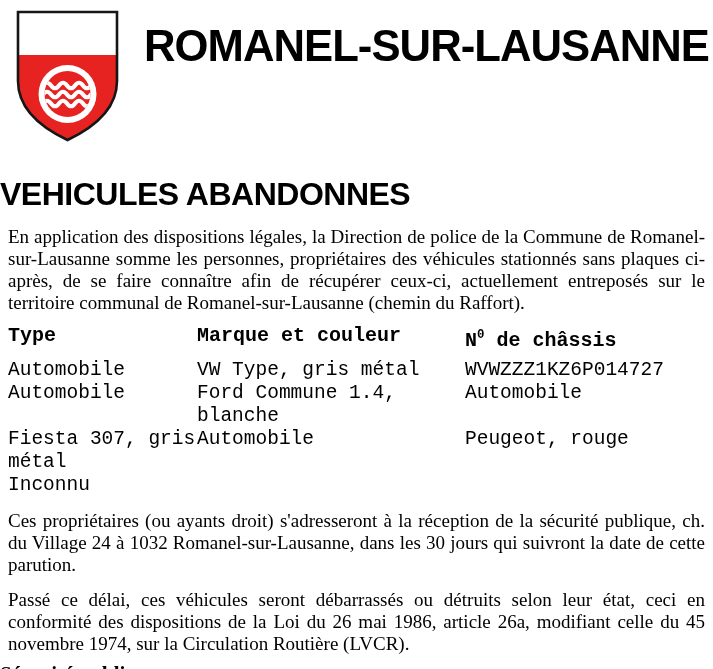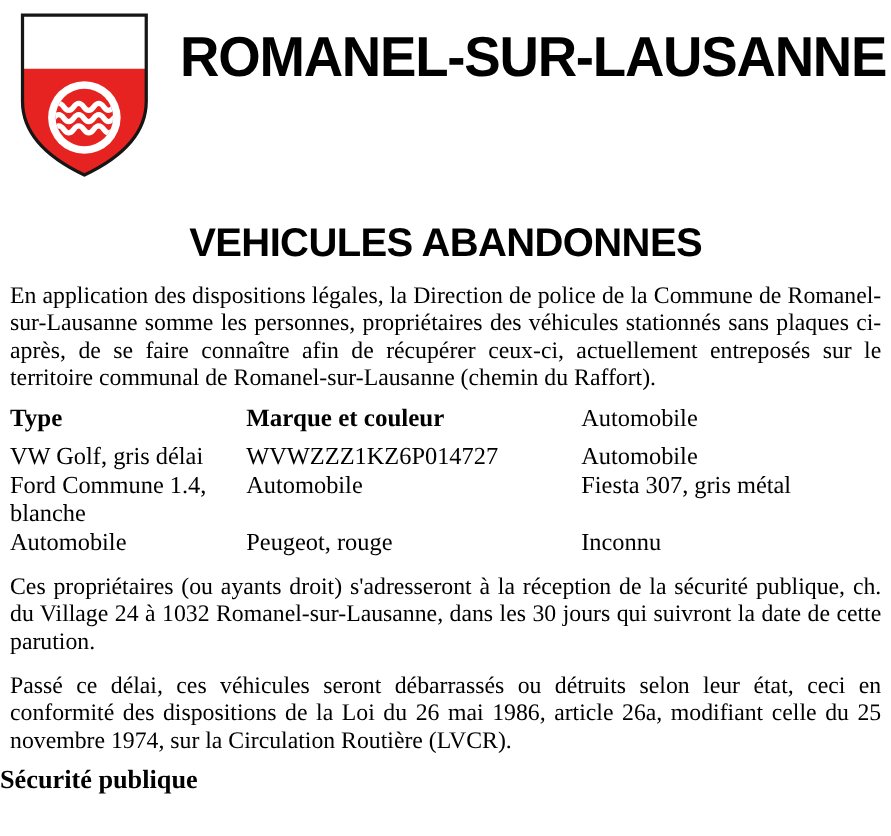--- a/index.html
+++ b/index.html
@@ -11,35 +11,36 @@
   }
   .header{position:relative;height:148px;}
   .coat{position:absolute;left:14px;top:8px;width:107px;height:138px;}
   .municipality{
     position:absolute;left:144px;top:20px;
     font-family:"Liberation Sans", sans-serif;
     font-weight:bold;font-size:45px;letter-spacing:-1px;
     white-space:nowrap;transform:scaleX(0.97);transform-origin:left center;
   }
   .notice-title{
-    margin:28px 0 0 0;text-align:center;
+    margin:28px 0 0 0;
     font-family:"Liberation Sans", sans-serif;
     font-weight:bold;font-size:32px;letter-spacing:-0.5px;
     white-space:nowrap;
   }
   .para{
     margin:13px 8px 0 8px;
     font-size:19px;line-height:22px;
     text-align:justify;text-justify:inter-word;
   }
   .vtable{
     display:grid;
     grid-template-columns:189px 268px 1fr;
     margin:10px 8px 0 8px;
     font-size:19.5px;
+    font-family:Liberation Mono, monospace;
   }
   .vtable .hcell{
     font-weight:bold;font-size:20px;
     padding-bottom:7px;line-height:23px;
   }
   .vtable .cell{line-height:23px;}
   .chassis-sup{font-size:0.62em;vertical-align:super;font-weight:bold;}
   .signature{
     margin:7px 8px 0 0;text-align:left;
     font-weight:bold;font-size:21px;
@@ -74,33 +75,34 @@
   <div class="municipality">ROMANEL-SUR-LAUSANNE</div>
 </div>
 
 <div class="notice-title">VEHICULES ABANDONNES</div>
 
 <p class="para">En application des dispositions légales, la Direction de police de la Commune de Romanel-sur-Lausanne somme les personnes, propriétaires des véhicules stationnés sans plaques ci-après, de se faire connaître afin de récupérer ceux-ci, actuellement entreposés sur le territoire communal de Romanel-sur-Lausanne (chemin du Raffort).</p>
 
 <div class="vtable">
   <div class="hcell">Type</div>
   <div class="hcell">Marque et couleur</div>
+  <div class="hcell"><span>N</span><sup class="chassis-sup">0</sup><span> de châssis</span></div>
 
   <div class="cell">Automobile</div>
-  <div class="cell">VW Golf, gris délai</div>
+  <div class="cell">VW Type, gris métal</div>
   <div class="cell">WVWZZZ1KZ6P014727</div>
 
   <div class="cell">Automobile</div>
   <div class="cell">Ford Commune 1.4, blanche</div>
 
   <div class="cell">Automobile</div>
   <div class="cell">Fiesta 307, gris métal</div>
 
   <div class="cell">Automobile</div>
   <div class="cell">Peugeot, rouge</div>
   <div class="cell">Inconnu</div>
 </div>
 
 <p class="para">Ces propriétaires (ou ayants droit) s'adresseront à la réception de la sécurité publique, ch. du Village 24 à 1032 Romanel-sur-Lausanne, dans les 30 jours qui suivront la date de cette parution.</p>
 
-<p class="para">Passé ce délai, ces véhicules seront débarrassés ou détruits selon leur état, ceci en conformité des dispositions de la Loi du 26 mai 1986, article 26a, modifiant celle du 25 novembre 1974, sur la Circulation Routière (LVCR).</p>
+<p class="para">Passé ce délai, ces véhicules seront débarrassés ou détruits selon leur état, ceci en conformité des dispositions de la Loi du 26 mai 1986, article 26a, modifiant celle du 45 novembre 1974, sur la Circulation Routière (LVCR).</p>
 
 <div class="signature">Sécurité publique</div>
 
 </body></html>

